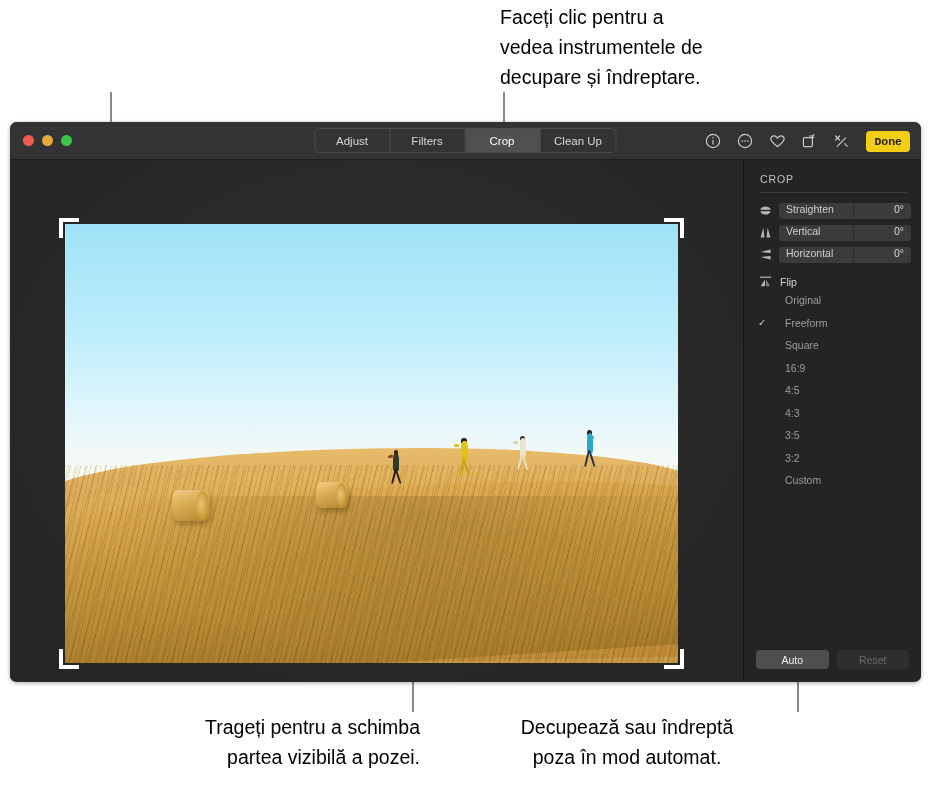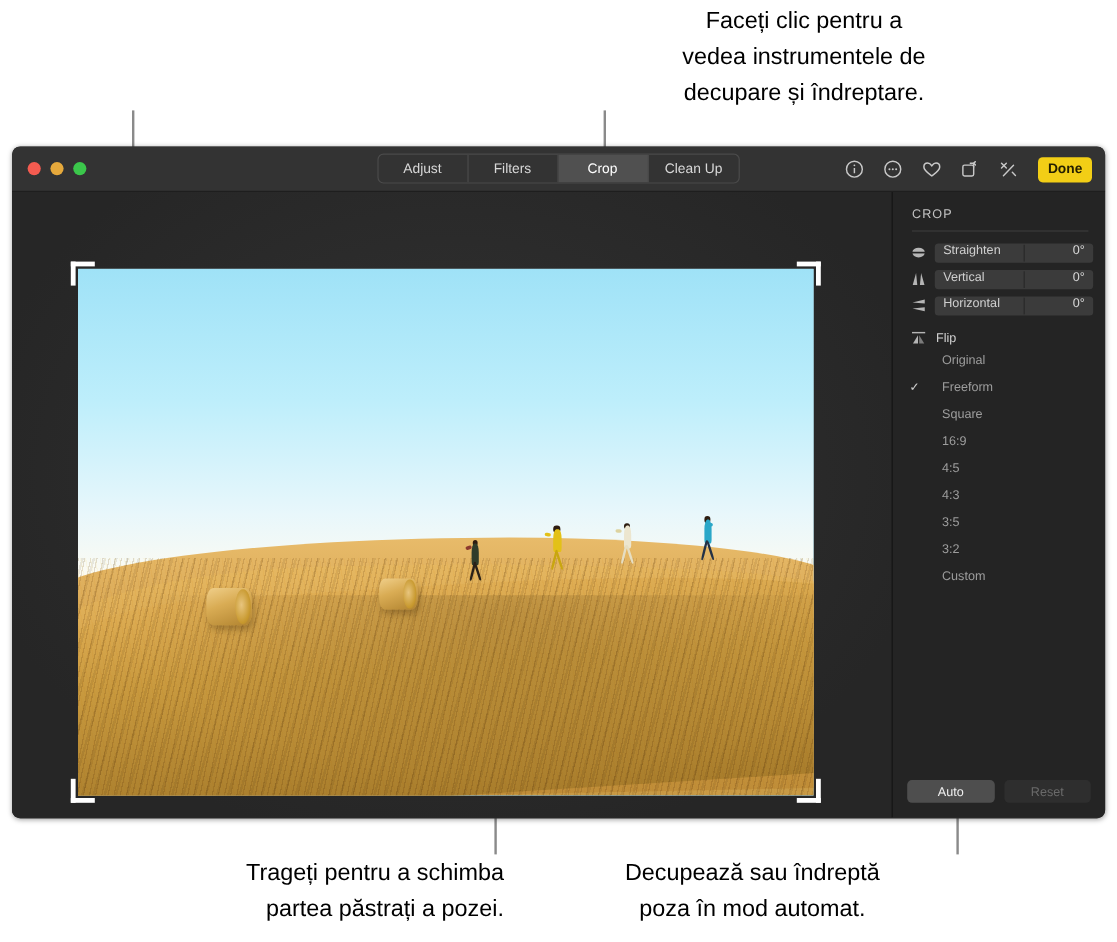--- a/index.html
+++ b/index.html
@@ -14,21 +14,21 @@
   
   .callout {
     position: absolute;
     color: #000;
     font-size: 19.5px;
     line-height: 30px;
     font-family: "Liberation Sans", sans-serif;
     white-space: pre-line;
   }
   #callout-tl { left: 72px;  top: 2px;  width: 330px; text-align: left; }
-  #callout-tr { left: 500px; top: 2px;  width: 340px; text-align: center; }
+  #callout-tr { left: 500px; top: 2px;  width: 340px; text-align: left; }
   #callout-bl { left: 60px;  top: 712px; width: 360px; text-align: right; }
   #callout-br { left: 452px; top: 712px; width: 350px; text-align: center; }
 
   .leader { position: absolute; background: #8a8a8a; width: 2px; }
   #leader-tl { left: 110px; top: 92px;  height: 118px; }
   #leader-tr { left: 503px; top: 92px;  height: 43px; }
   #leader-bl { left: 412px; top: 650px; height: 62px; }
   #leader-br { left: 797px; top: 672px; height: 40px; }
 
   
@@ -88,20 +88,21 @@
     color: #c8c8c8;
   }
   .ticon svg { display: block; }
   #done-btn {
     height: 21px; min-width: 40px;
     background: #f2ce16; color: #241f00;
     font-size: 11.5px; font-weight: bold;
     display: flex; align-items: center; justify-content: center;
     border-radius: 4px; padding: 0 8px;
     margin-left: 2px;
+    font-family: Liberation Mono, monospace;
   }
 
   
   #body { display: flex; height: 521px; }
   #canvas {
     position: relative;
     width: 733px; height: 521px;
     background: #2c2c2c;
     background-image: radial-gradient(ellipse at 50% 45%, #333333 0%, #262626 78%);
   }
@@ -277,21 +278,21 @@
 </style>
 </head>
 <body>
 
 <div id="page">
 
   <div class="callout" id="callout-tr">Faceți clic pentru a
 vedea instrumentele de
 decupare și îndreptare.</div>
   <div class="callout" id="callout-bl">Trageți pentru a schimba
-partea păstrați a pozei.</div>
+partea vizibilă a pozei.</div>
   <div class="callout" id="callout-br">Decupează sau îndreptă
 poza în mod automat.</div>
 
   <div class="leader" id="leader-tl"></div>
   <div class="leader" id="leader-tr"></div>
   <div class="leader" id="leader-bl"></div>
   <div class="leader" id="leader-br"></div>
 
   <div id="window">
 

